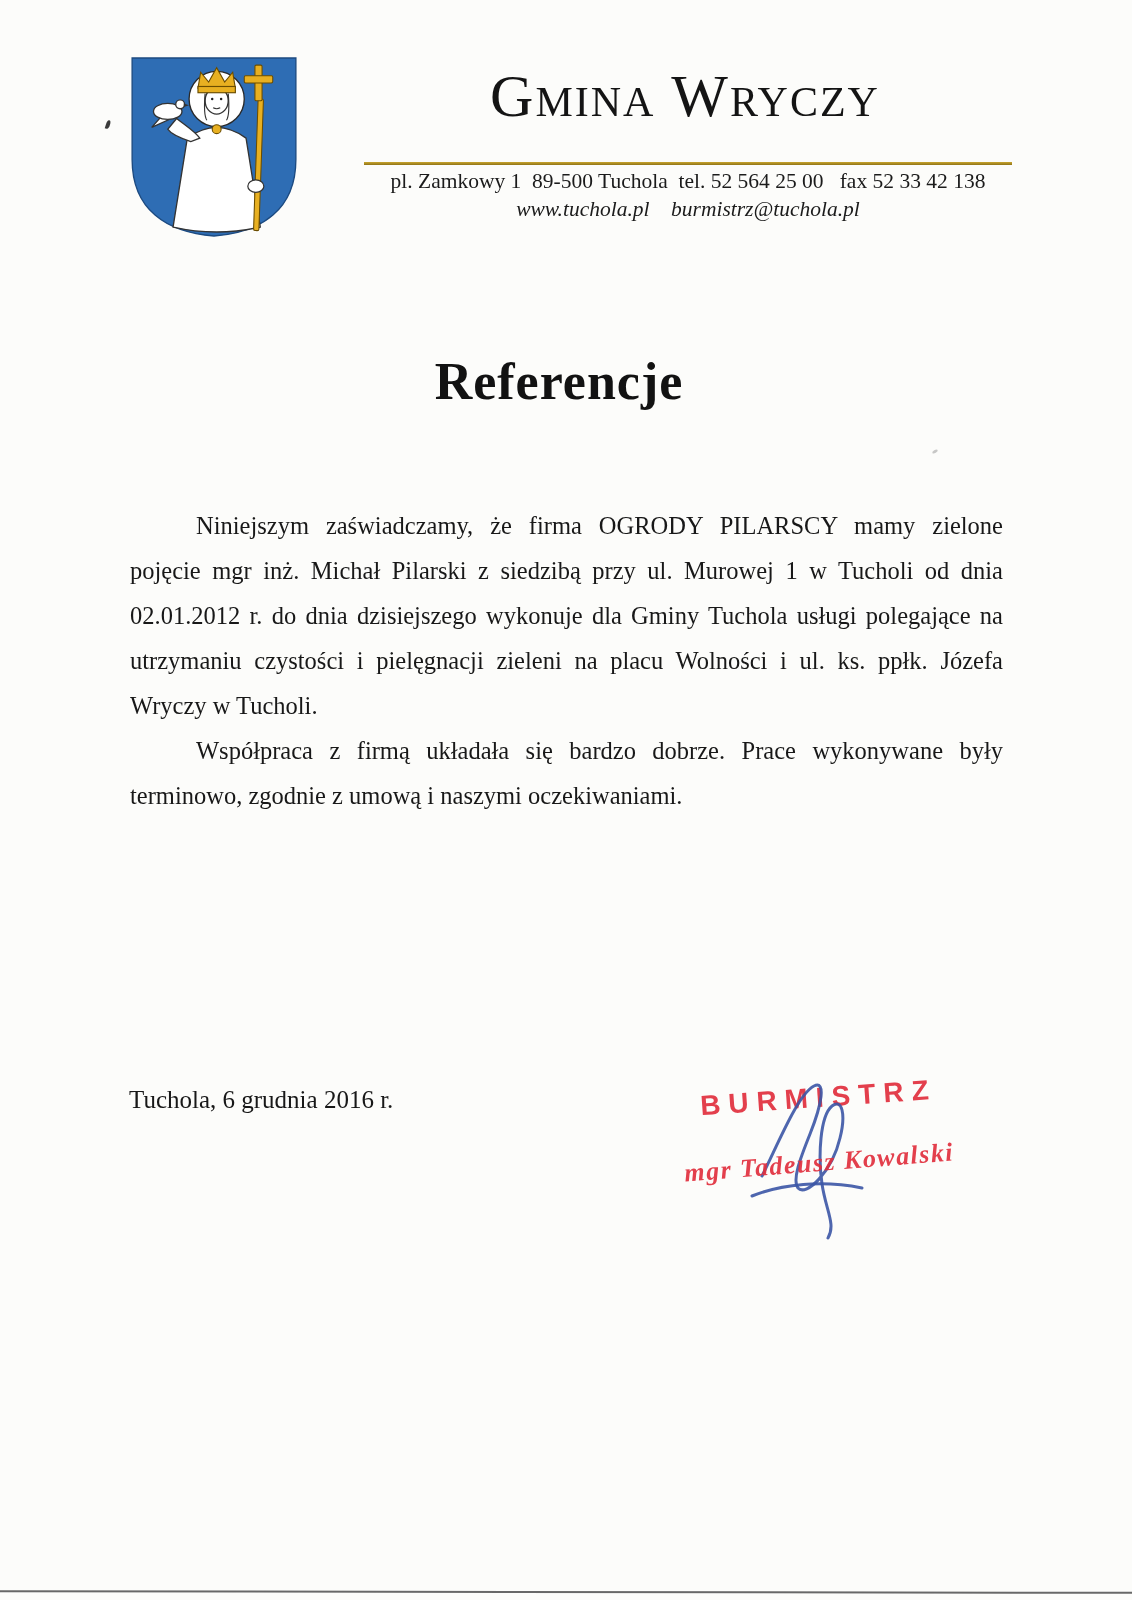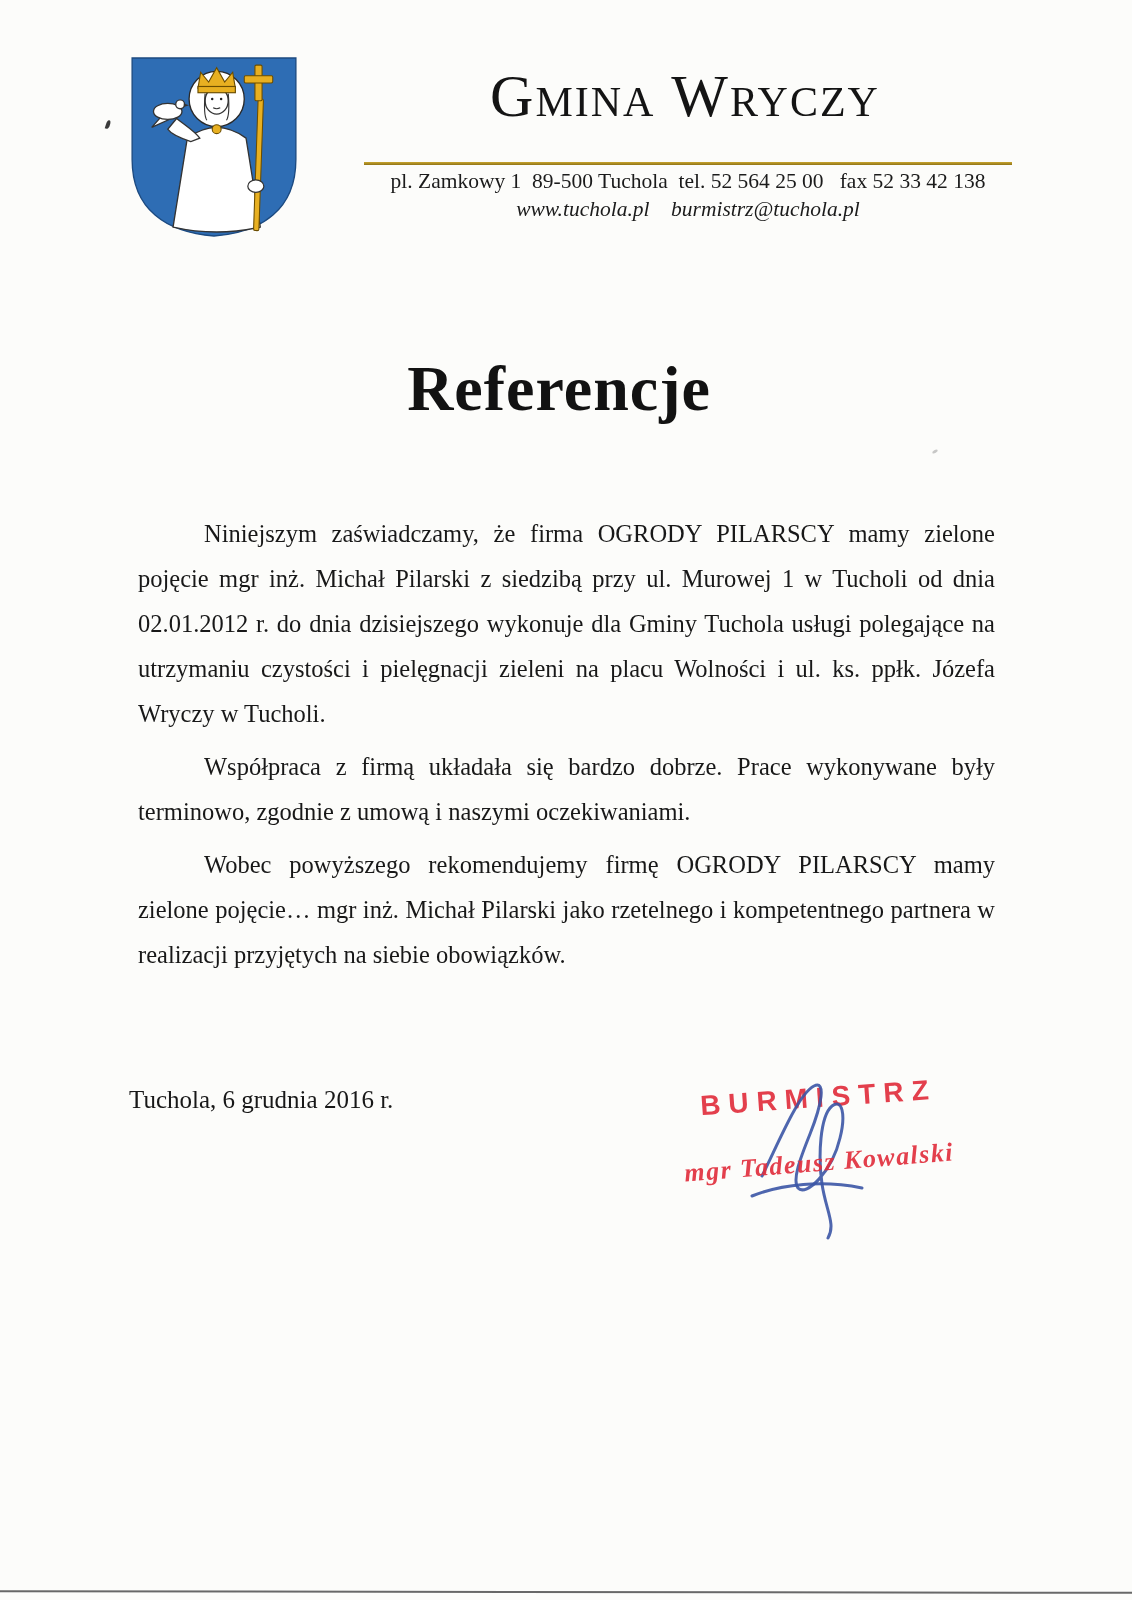--- a/index.html
+++ b/index.html
@@ -55,39 +55,39 @@
   .addr-1 { top: 169px; }
   .addr-2 { top: 197px; font-style: italic; }
 
   
   .doc-title {
     position: absolute;
     left: 0;
     top: 352px;
     width: 1118px;
     text-align: center;
-    font-size: 64px;
+    font-size: 52px;
     font-weight: bold;
     letter-spacing: 1px;
     color: #121212;
   }
 
   
   .doc-body {
     position: absolute;
     left: 130px;
     top: 503px;
     width: 873px;
     font-size: 24.5px;
     line-height: 45px;
     text-align: justify;
     color: #181818;
   }
   .doc-body p {
-    margin: 8px;
+    margin: 0;
     text-indent: 66px;
   }
 
   
   .dateline {
     position: absolute;
     left: 129px;
     top: 1086px;
     font-size: 25px;
     color: #181818;
@@ -205,21 +205,20 @@
     <div class="hr-gold"></div>
     <div class="addr-line addr-1">pl. Zamkowy 1  89-500 Tuchola  tel. 52 564 25 00   fax 52 33 42 138</div>
     <div class="addr-line addr-2">www.tuchola.pl    burmistrz@tuchola.pl</div>
   </div>
 
   <div class="doc-title">Referencje</div>
 
   <div class="doc-body">
     <p>Niniejszym zaświadczamy, że firma OGRODY PILARSCY mamy zielone pojęcie mgr inż. Michał Pilarski z siedzibą przy ul. Murowej 1 w Tucholi od dnia 02.01.2012 r. do dnia dzisiejszego wykonuje dla Gminy Tuchola usługi polegające na utrzymaniu czystości i pielęgnacji zieleni na placu Wolności i ul. ks. ppłk. Józefa Wryczy w Tucholi.</p>
     <p>Współpraca z firmą układała się bardzo dobrze. Prace wykonywane były terminowo, zgodnie z umową i naszymi oczekiwaniami.</p>
-    <p>Wobec powyższego rekomendujemy firmę OGRODY PILARSCY mamy zielone pojęcie… mgr inż. Michał Pilarski jako rzetelnego i kompetentnego partnera w realizacji przyjętych na siebie obowiązków.</p>
   </div>
 
   <div class="dateline">Tuchola, 6 grudnia 2016 r.</div>
 
   <div class="stamp-title">BURMISTRZ</div>
 
   <svg class="signature" viewBox="0 0 125 165">
     <path d="M14,100 C30,68 50,18 66,10 C78,4 74,28 62,58 C52,83 44,104 50,112 C58,121 84,96 92,62 C98,38 94,22 84,30 C72,40 70,80 74,108 C78,135 88,148 80,162" fill="none" stroke="#3b55a5" stroke-width="3" stroke-linecap="round" opacity="0.9"></path>
     <path d="M4,120 C34,108 74,104 114,112" fill="none" stroke="#3b55a5" stroke-width="3" stroke-linecap="round" opacity="0.9"></path>
   </svg>

